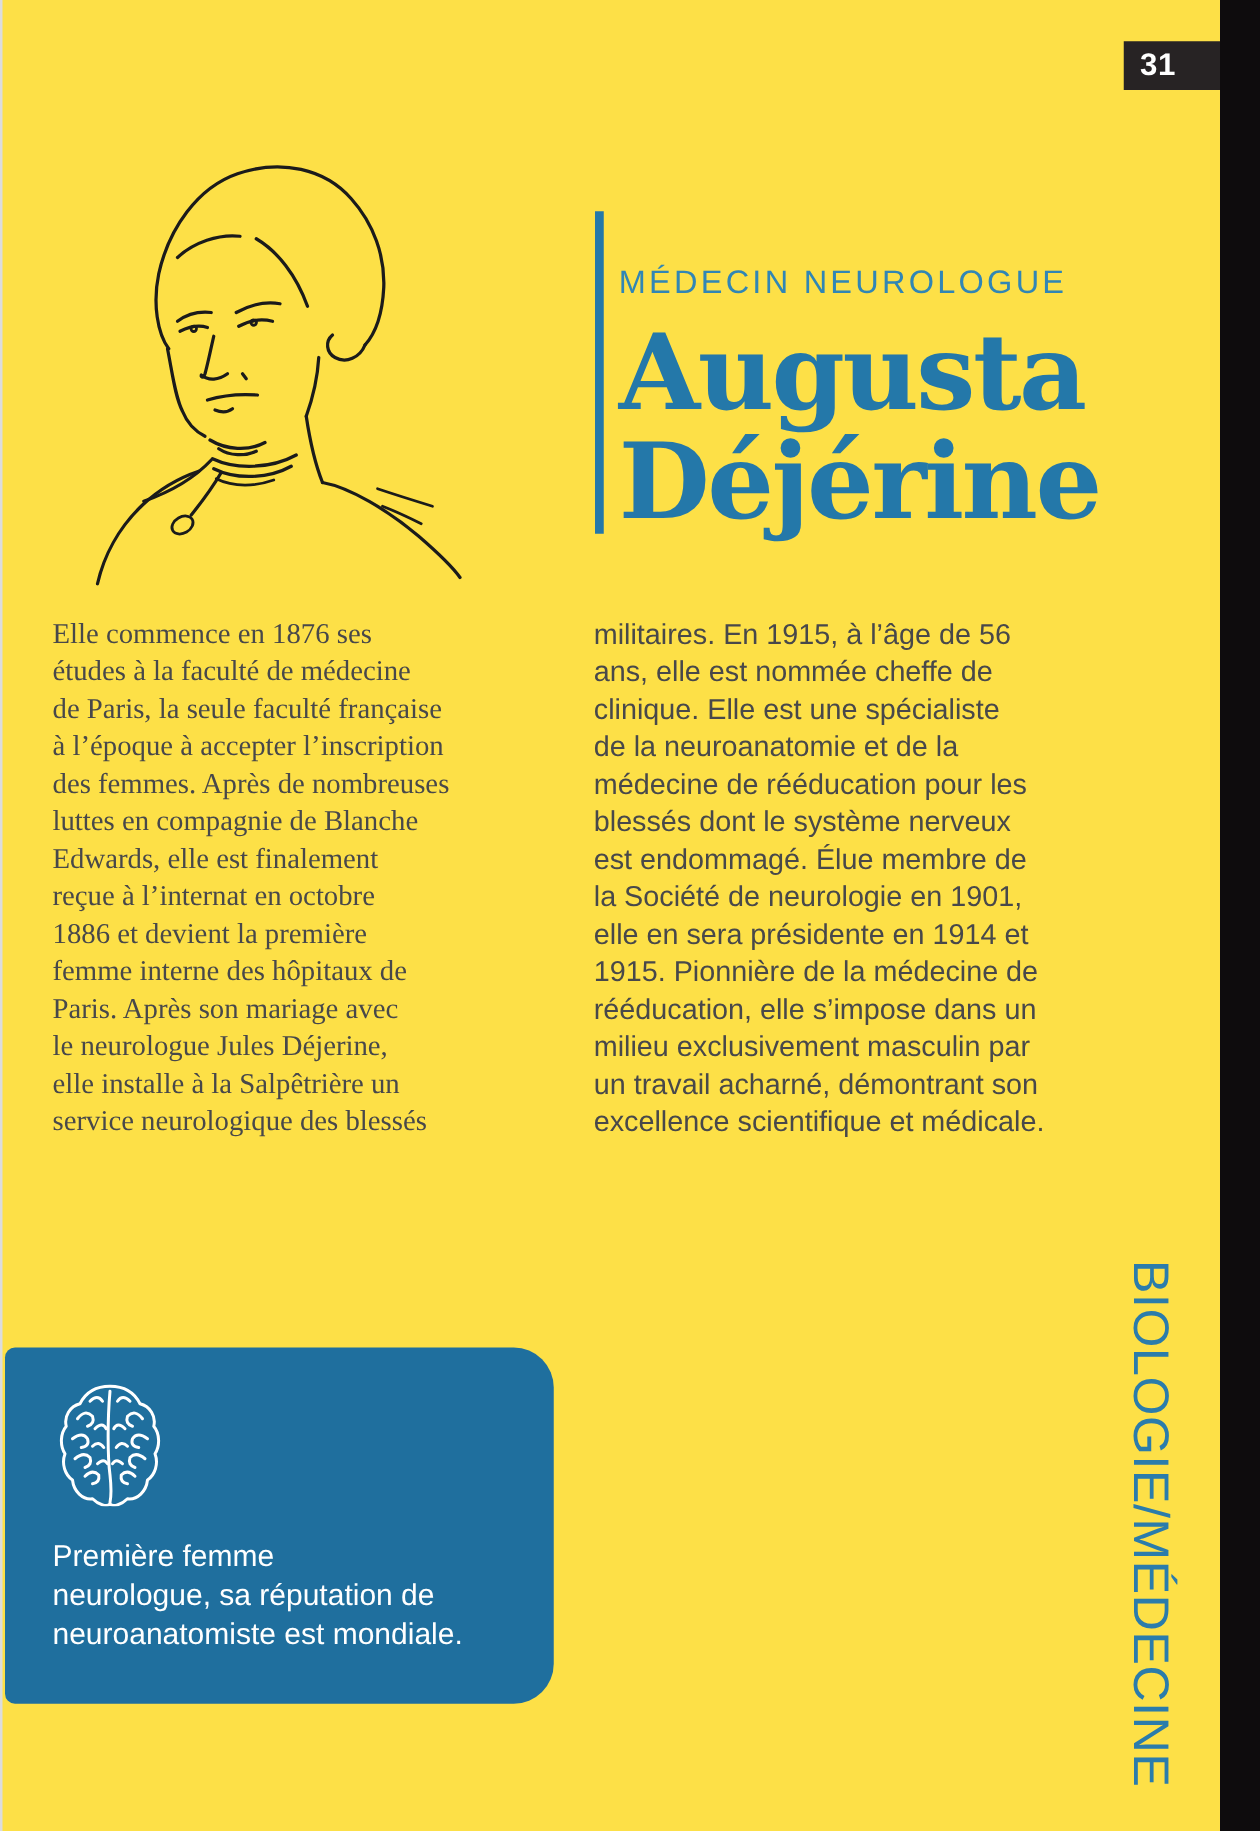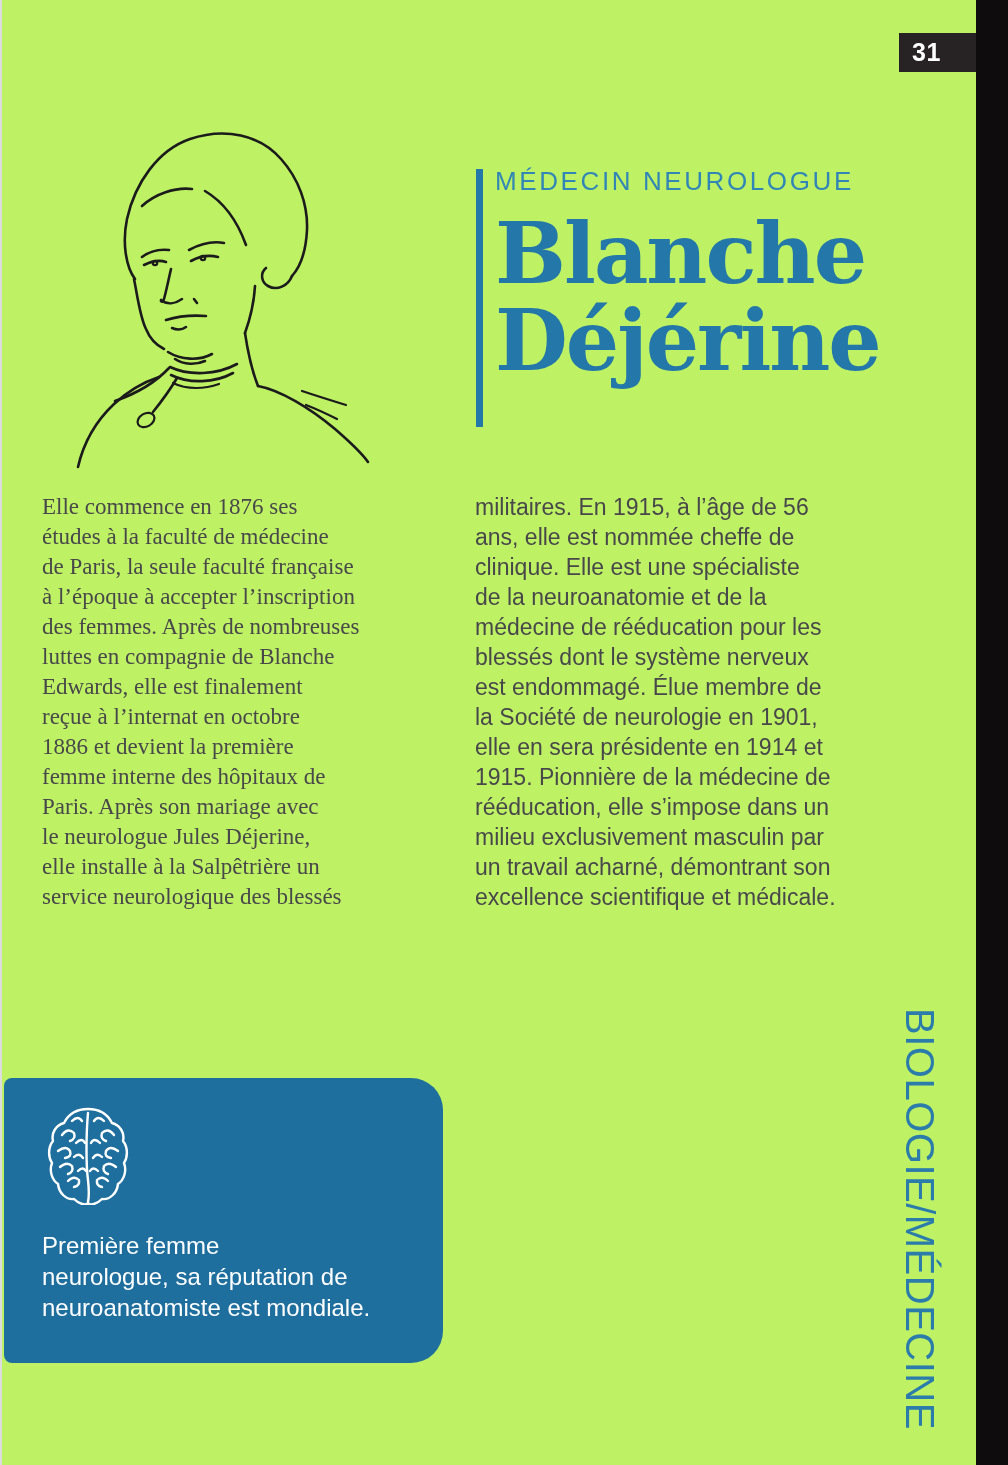--- a/index.html
+++ b/index.html
@@ -10,21 +10,21 @@
     --body-text:#48484a;
     --edge-black:#0e0c0d;
     --badge-black:#272324;
     --line-ink:#1b1b1b;
   }
   *{margin:0;padding:0;box-sizing:border-box;}
   html,body{background:#ffffff;}
   .page{
     position:relative;
     width:1008px;height:1465px;
-    background:#bef264;
+    background:#fde047;
     overflow:hidden;
     font-family:"Liberation Sans",sans-serif;
   }
   .edge-left{
     position:absolute;left:0;top:0;width:2px;height:1465px;
     background:#dcdcdc;
   }
   .black-band{
     position:absolute;left:976px;top:0;width:32px;height:1465px;
     background:var(--edge-black);
@@ -46,21 +46,21 @@
   .portrait .thin{stroke-width:2.2;}
   .portrait ellipse,.portrait circle{fill:none;stroke:var(--line-ink);stroke-width:2.2;}
   
   .title-block{
     position:absolute;left:476px;top:166px;width:420px;
   }
   .title-rule{
     position:absolute;left:0;top:3px;width:7px;height:258px;
     background:var(--accent-blue);
   }
-  .title-inner{margin-left:19px;}
+  .title-inner{margin-left:19px;margin-top:44px;}
   .eyebrow{
     color:var(--light-blue);
     font-size:26px;
     letter-spacing:2.6px;
     font-weight:400;
     white-space:pre-line;
   }
   .big-name{
     margin-top:13px;
     font-family:"DejaVu Serif",serif;
@@ -166,21 +166,21 @@
     <path d="M 20 340 C 25 318 37 295 56 277 C 70 264 86 255 101 250"></path>
     <path d="M 200 259 C 222 263 252 281 277 302 C 292 315 303 325 310 335"></path>
     <path class="thin" d="M 244 264 C 259 269 275 274 288 278"></path>
     <path class="thin" d="M 248 278 C 261 283 271 288 279 292"></path>
   </svg>
 
   <div class="title-block">
     <div class="title-rule"></div>
     <div class="title-inner">
       <div class="eyebrow">MÉDECIN NEUROLOGUE</div>
-      <h1 class="big-name">Blanche
+      <h1 class="big-name">Augusta
 Déjérine</h1>
     </div>
   </div>
 
   <div class="body-col col-left">Elle commence en 1876 ses
 études à la faculté de médecine
 de Paris, la seule faculté française
 à l’époque à accepter l’inscription
 des femmes. Après de nombreuses
 luttes en compagnie de Blanche

